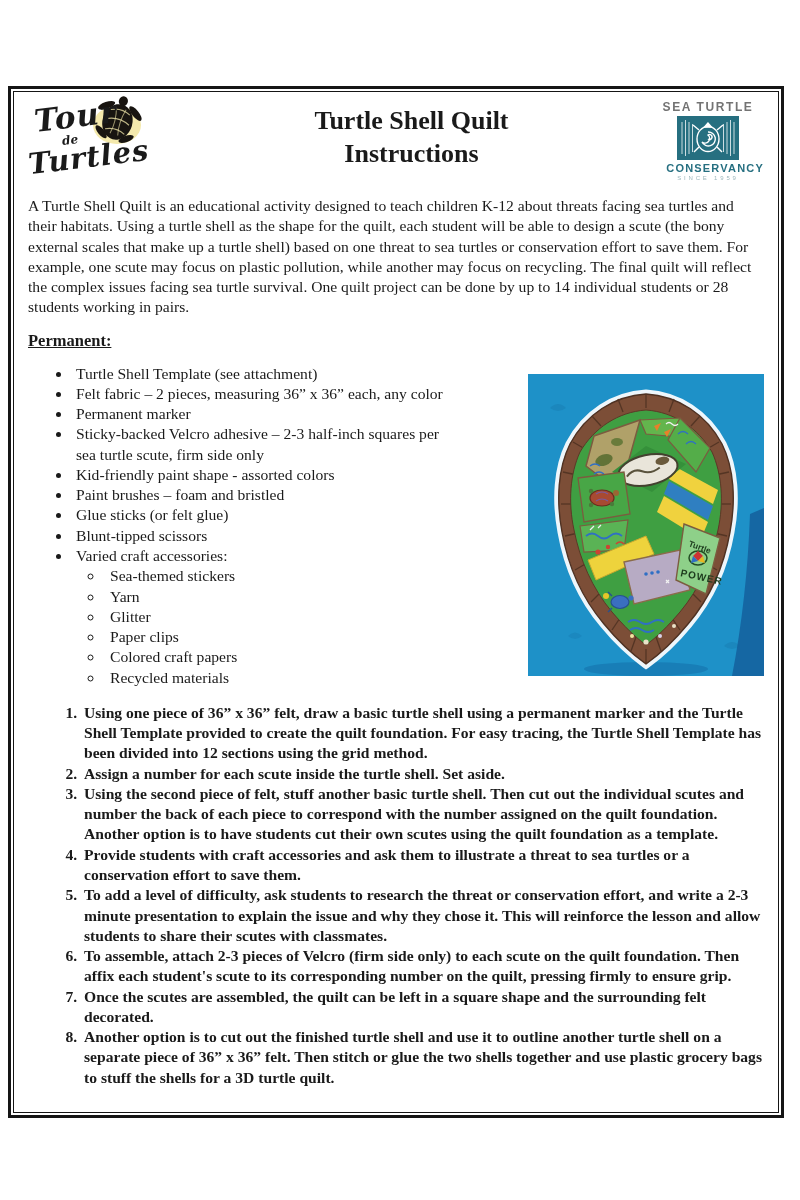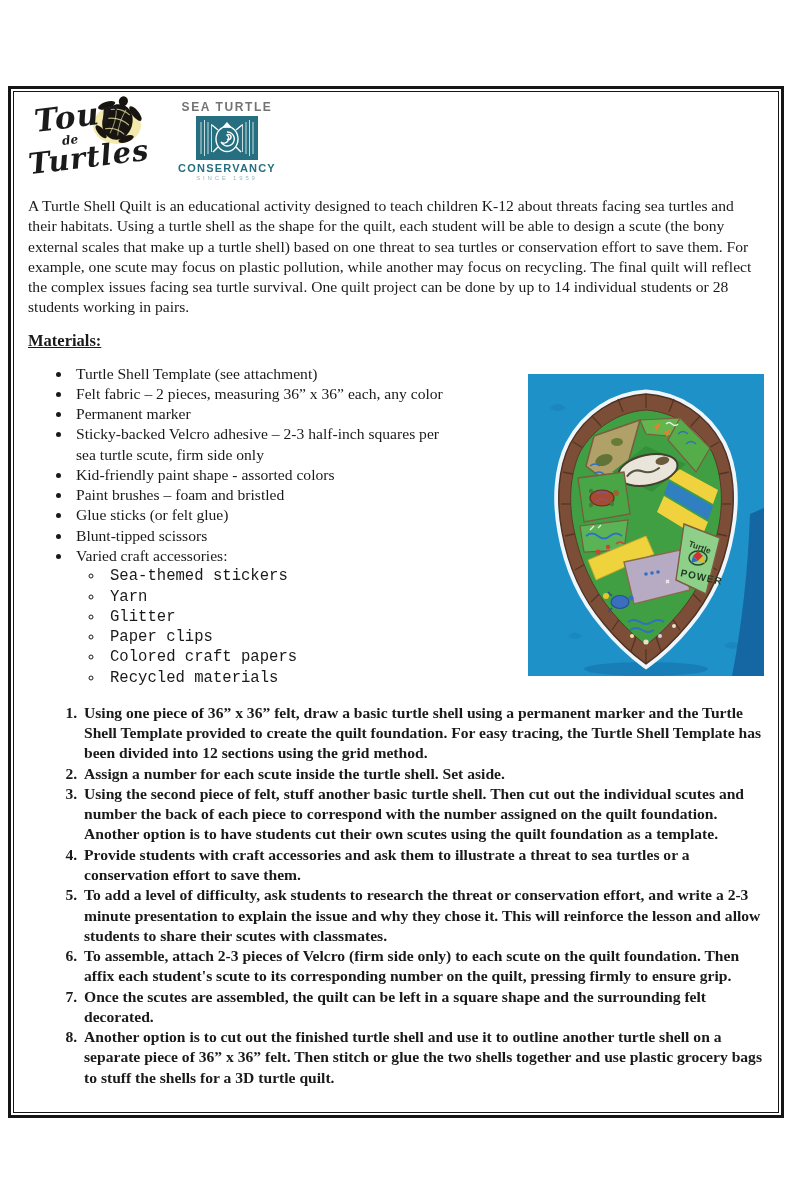--- a/index.html
+++ b/index.html
@@ -28,32 +28,32 @@
     transform:rotate(-7deg);font-family:"DejaVu Serif",serif;}
   .tour-w3{position:absolute;left:2px;top:44px;font-size:29px;font-weight:bold;font-style:italic;
     transform:rotate(-7deg);letter-spacing:1px;font-family:"DejaVu Serif",serif;}
 
   .title-block{flex:1;text-align:center;padding-top:8px;font-weight:bold;
     font-size:26px;line-height:1.28;}
   .logo-stc{width:112px;flex:none;text-align:center;padding-top:4px;
     font-family:"Liberation Sans","DejaVu Sans",sans-serif;}
   .stc-top{color:#737373;font-weight:bold;font-size:12px;letter-spacing:1.6px;white-space:nowrap;}
   .stc-box{width:62px;height:44px;background:#266f80;margin:2px auto 2px auto;}
-  .stc-bottom{color:#266f80;font-weight:bold;font-size:11px;letter-spacing:1.2px;white-space:nowrap;}
+  .stc-bottom{color:#266f80;font-weight:bold;font-size:11px;letter-spacing:1.2px;white-space:nowrap;text-align:right;}
   .stc-since{color:#9db7bc;font-size:6px;letter-spacing:2.8px;margin-top:1px;white-space:nowrap;}
 
   
   .intro{margin:10px 2px 0 2px;font-size:15.6px;line-height:1.3;}
   h2.sec{font-size:16.5px;margin:13px 0 0 2px;text-decoration:underline;}
   .materials-body{margin-top:0;}
   .quilt-figure{float:right;width:236px;margin:10px 0 6px 84px;}
   ul.mats{margin:13px 0 0 0;padding-left:46px;font-size:15.6px;line-height:1.3;}
   ul.mats>li{padding-left:4px;}
   ul.subs{list-style:circle;margin:0;padding-left:28px;}
-  ul.subs>li{padding-left:6px;font-family:Liberation Mono, monospace;}
+  ul.subs>li{padding-left:6px;}
   ol.steps{margin:15px 0 0 0;padding-left:55px;font-size:15.6px;line-height:1.3;font-weight:bold;}
   ol.steps>li{padding-left:3px;}
   .clear{clear:both;}
 </style>
 </head>
 <body>
 
 <div class="page">
   <div class="page-inner">
 
@@ -73,20 +73,24 @@
             <ellipse cx="32" cy="26" rx="15" ry="18" fill="#181410"></ellipse>
             <path d="M22,16 q10,-5 20,0 M20,26 q12,-6 24,0 M22,36 q10,-5 20,0" stroke="#f4e9ac" stroke-width="1.1" fill="none" opacity="0.75"></path>
             <path d="M27,12 q4,14 1,27 M37,12 q-4,14 -1,27" stroke="#f4e9ac" stroke-width="1" fill="none" opacity="0.6"></path>
           </g>
         </svg>
         <span class="tour-w1">Tour</span>
         <span class="tour-w2">de</span>
         <span class="tour-w3">Turtles</span>
       </div>
 
+      <div class="title-block">
+        <div>Turtle Shell Quilt</div>
+        <div>Instructions</div>
+      </div>
 
       <div class="logo-stc">
         <div class="stc-top">SEA TURTLE</div>
         <div class="stc-box">
           <svg width="62" height="44" viewBox="0 0 62 44">
             <g stroke="#ffffff" stroke-width="0.9" opacity="0.85">
               <line x1="5" y1="6" x2="5" y2="38"></line>
                 <line x1="8.5" y1="4" x2="8.5" y2="40"></line>
               <line x1="12" y1="6" x2="12" y2="38"></line>
                 <line x1="15.5" y1="8" x2="15.5" y2="36"></line>
@@ -106,21 +110,21 @@
             </g>
           </svg>
         </div>
         <div class="stc-bottom">CONSERVANCY</div>
         <div class="stc-since">SINCE 1959</div>
       </div>
     </div>
 
     <p class="intro">A Turtle Shell Quilt is an educational activity designed to teach children K-12 about threats facing sea turtles and their habitats. Using a turtle shell as the shape for the quilt, each student will be able to design a scute (the bony external scales that make up a turtle shell) based on one threat to sea turtles or conservation effort to save them. For example, one scute may focus on plastic pollution, while another may focus on recycling. The final quilt will reflect the complex issues facing sea turtle survival. One quilt project can be done by up to 14 individual students or 28 students working in pairs.</p>
 
-    <h2 class="sec">Materials:</h2>
+    <h2 class="sec">Permanent:</h2>
 
     <div class="materials-body">
 
       <figure class="quilt-figure" style="margin-right:0;">
         <svg width="236" height="302" viewBox="0 0 236 302">
           <rect width="236" height="302" fill="#1e91c8"></rect>
           <path d="M22,34 q8,-8 16,0 q-8,6 -16,0 Z" fill="#1a85ba" opacity="0.8"></path>
           <path d="M196,272 q8,-8 16,0 q-8,6 -16,0 Z" fill="#1a85ba" opacity="0.8"></path>
           <path d="M40,262 q7,-7 14,0 q-7,6 -14,0 Z" fill="#1a85ba" opacity="0.7"></path>
 

